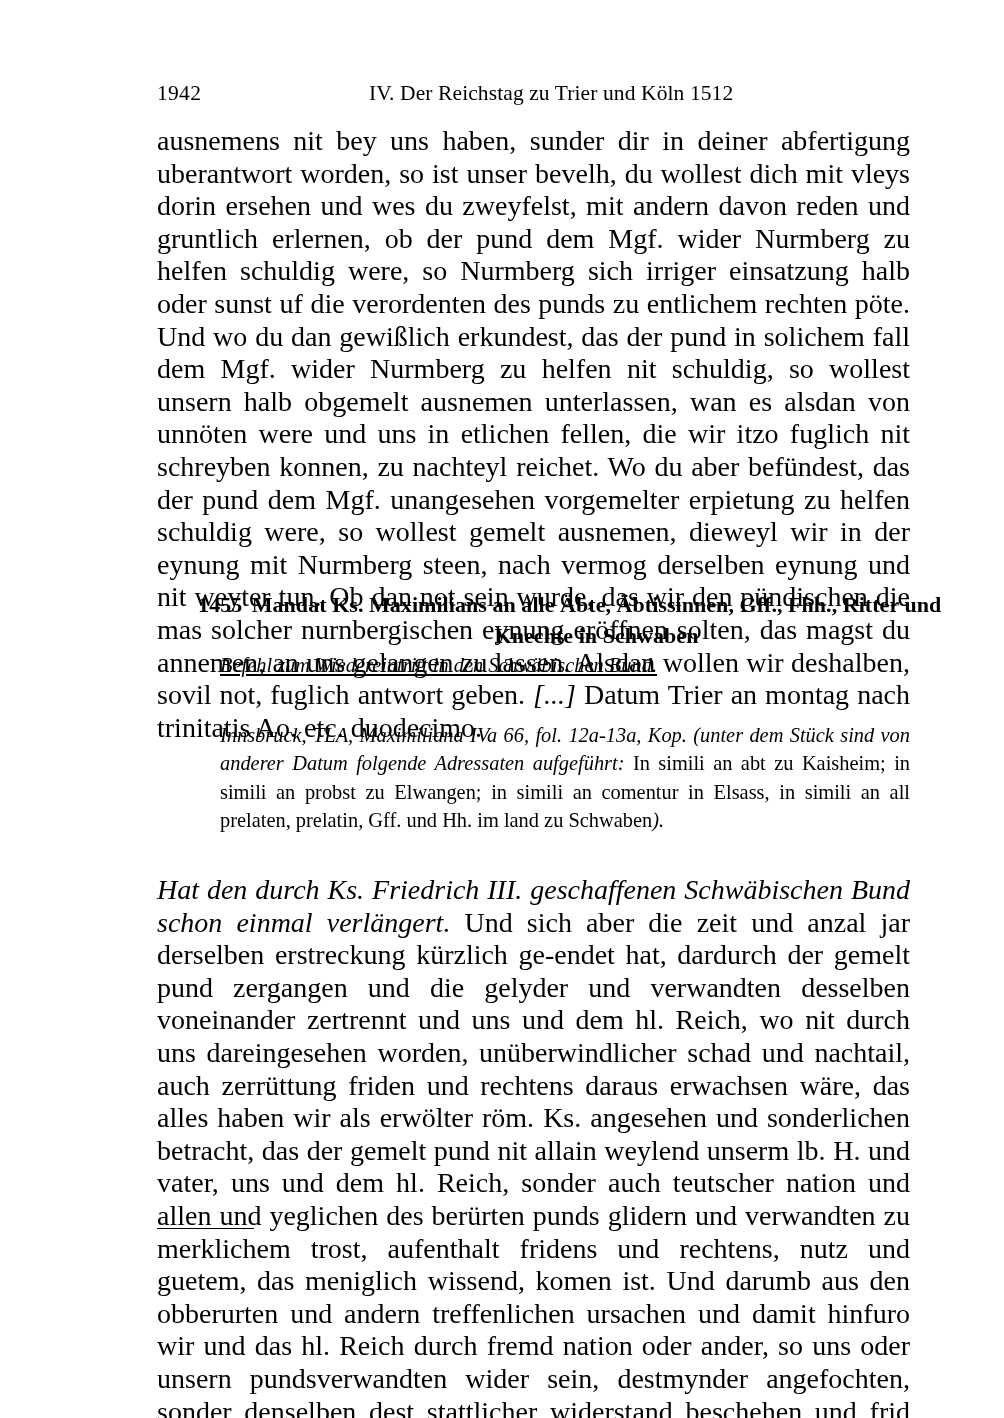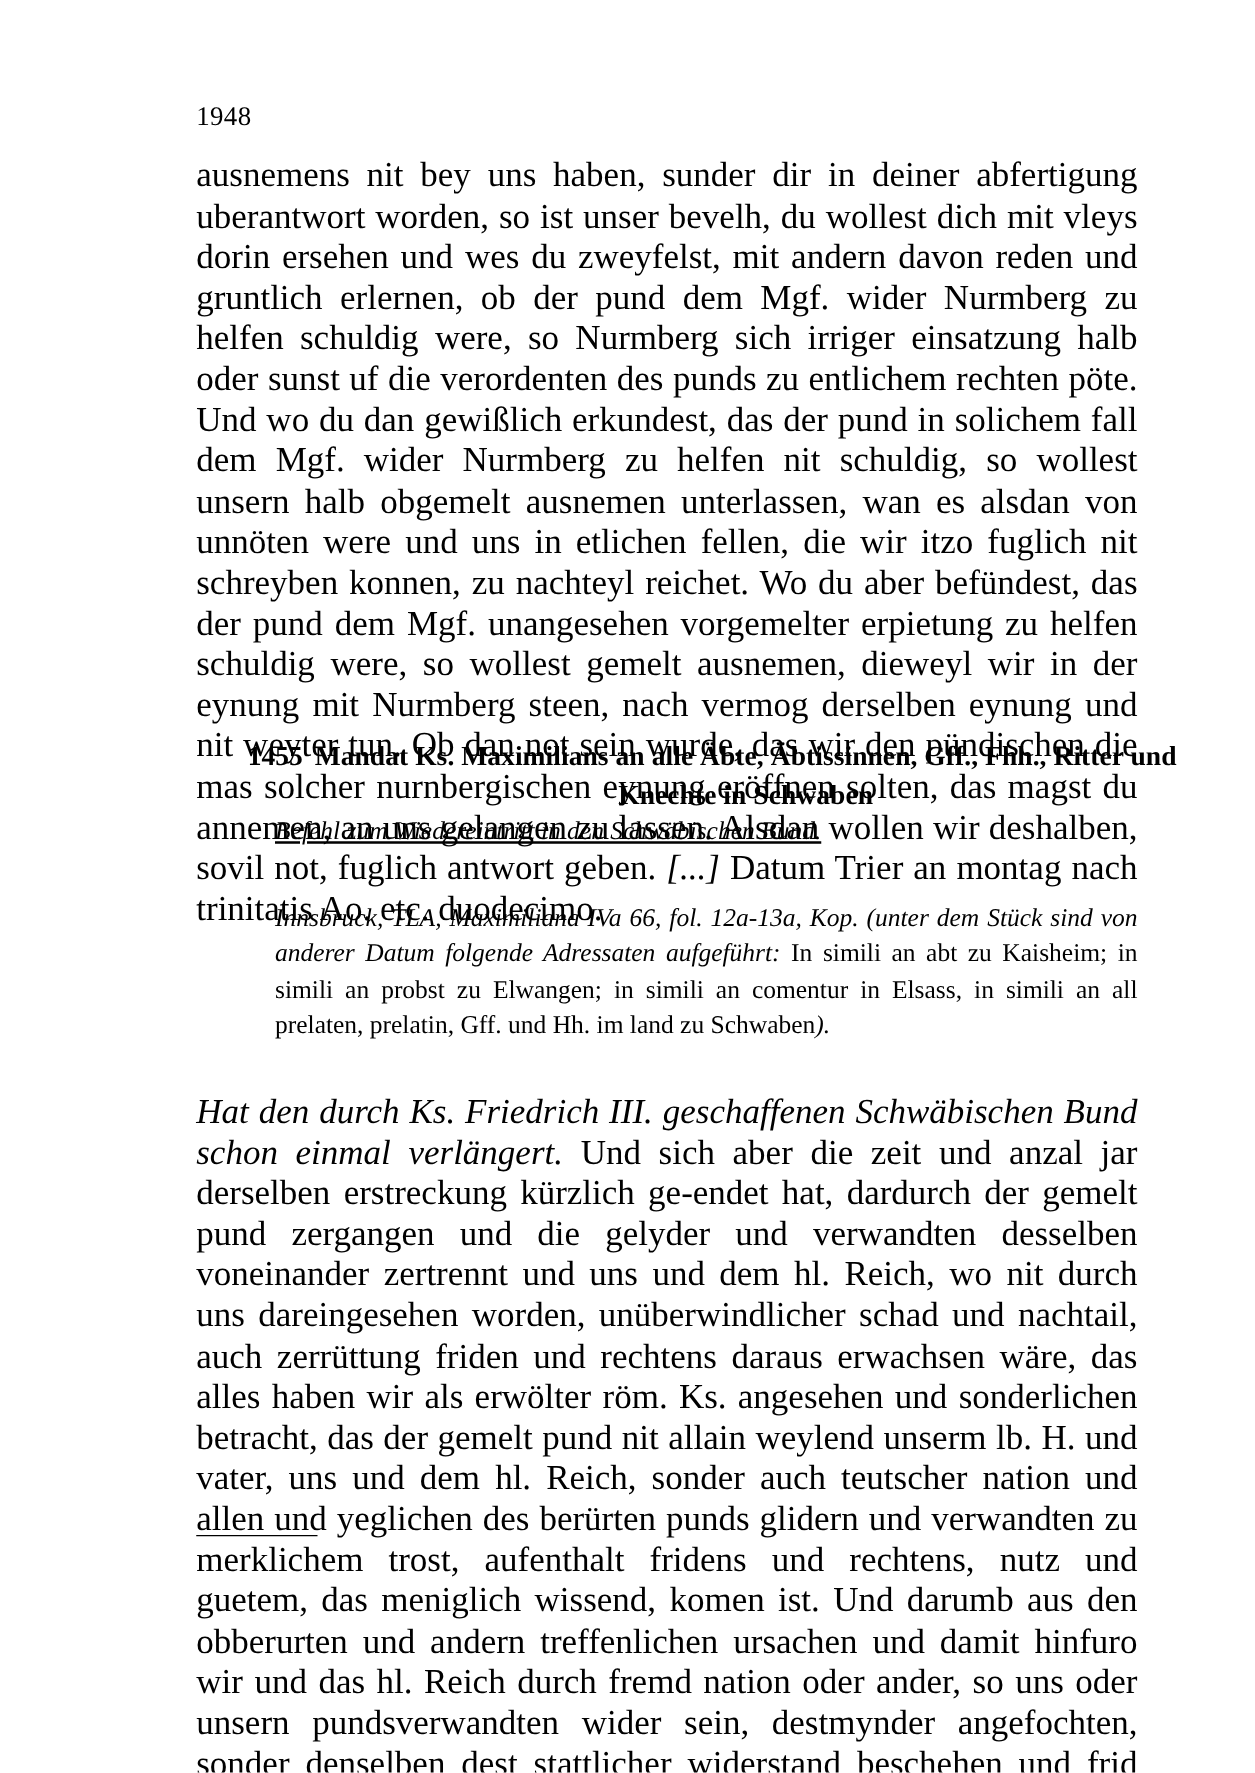--- a/index.html
+++ b/index.html
@@ -153,21 +153,22 @@
     line-height: 0;
     margin-right: 4px;
   }
 </style>
 </head>
 <body>
 
 <div class="page">
 
   <div class="runhead">
-    <span class="folio">1948</span>
+    <span class="folio">1942</span>
+    <span class="title">IV. Der Reichstag zu Trier und Köln 1512</span>
   </div>
 
   <div class="block" id="para-continuation">
     <p><span>ausnemens nit bey uns haben, sunder dir in deiner abfertigung uberantwort worden, so ist unser bevelh, du wollest dich mit vleys dorin ersehen und wes du zweyfelst, mit andern davon reden und gruntlich erlernen, ob der pund dem Mgf. wider Nurmberg zu helfen schuldig were, so Nurmberg sich irriger einsatzung halb oder sunst uf die verordenten des punds zu entlichem rechten pöte. Und wo du dan gewißlich erkundest, das der pund in solichem fall dem Mgf. wider Nurmberg zu helfen nit schuldig, so wollest unsern halb obgemelt ausnemen unterlassen, wan es alsdan von unnöten were und uns in etlichen fellen, die wir itzo fuglich nit schreyben konnen, zu nachteyl reichet. Wo du aber befündest, das der pund dem Mgf. unangesehen vorgemelter erpietung zu helfen schuldig were, so wollest gemelt ausnemen, dieweyl wir in der eynung mit Nurmberg steen, nach vermog derselben eynung und nit weyter tun. Ob dan not sein wurde, das wir den pündischen die mas solcher nurnbergischen eynung eröffnen solten, das magst du annemen, an uns gelangen zu lassen. Alsdan wollen wir deshalben, sovil not, fuglich antwort geben. </span><i>[...]</i><span> Datum Trier an montag nach trinitatis Ao. etc. duodecimo.</span></p>
   </div>
 
   <div id="section-heading">
     <span class="num">1455</span><span>Mandat Ks. Maximilians an alle Äbte, Äbtissinnen, Gff., Fhh., Ritter und Knechte in Schwaben</span>
   </div>
 

